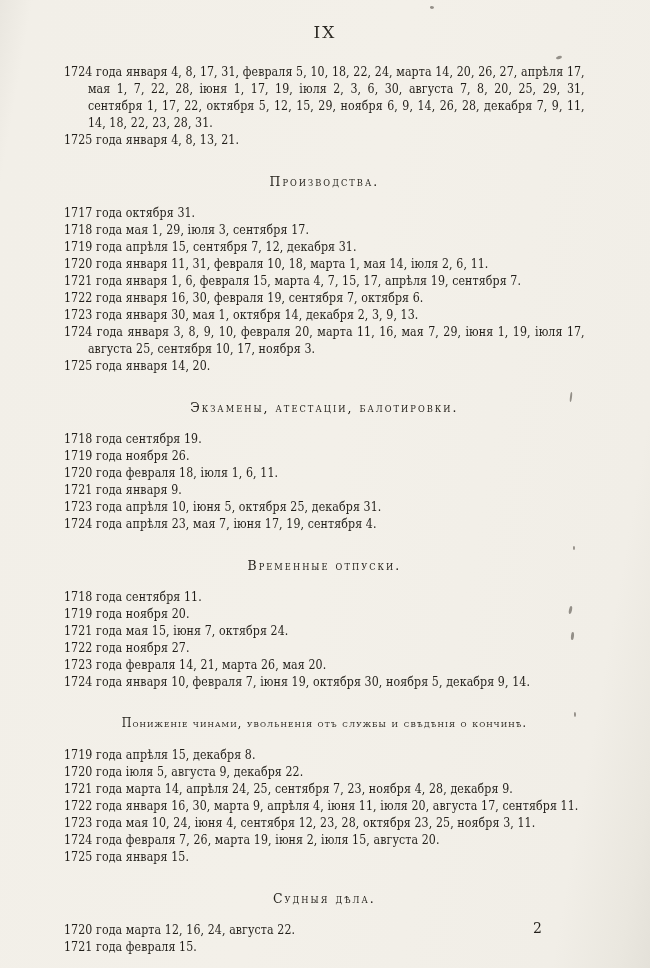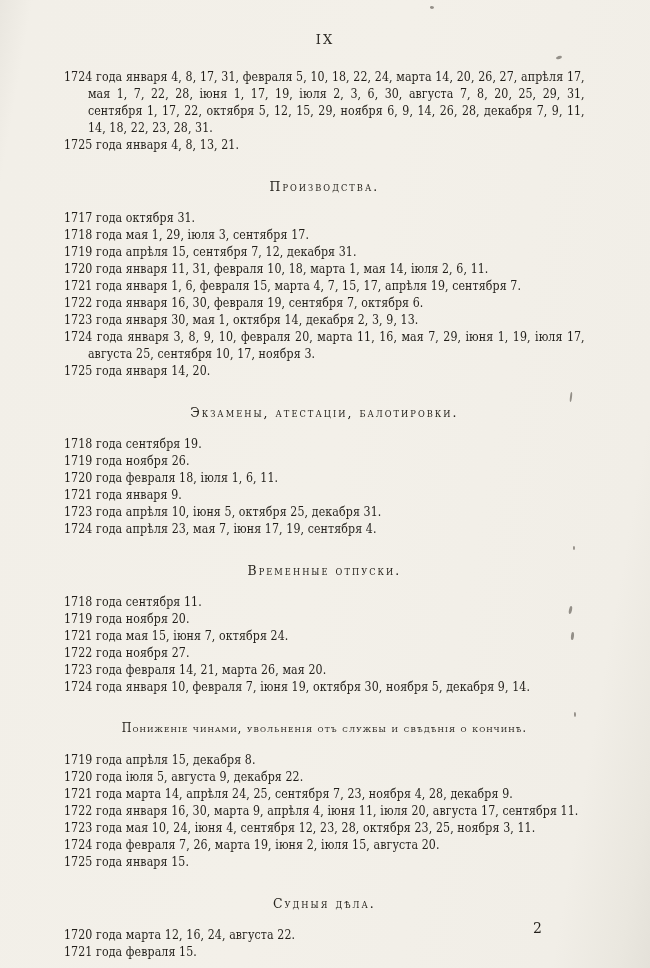--- a/index.html
+++ b/index.html
@@ -12,23 +12,23 @@
   .page {
     position: relative;
     width: 650px; height: 968px;
     background: linear-gradient(100deg,
       #e9e6df 0%, #f2efe8 4%, #f3f0e9 50%,
       #f1eee7 88%, #eae7df 96%, #e4e1d9 100%);
     color: #27241f;
     overflow: hidden;
   }
   .running-head {
-    padding-top: 32px;
+    padding-top: 22px;
     text-align: center;
-    font-size: 13px;
+    font-size: 17px;
     letter-spacing: 2px;
     color: #2d2a24;
   }
   .content {
     margin: 22px 0 0 64px;
     width: 566px;
     transform: scaleX(0.92);
     transform-origin: left top;
     font-size: 12px;
     line-height: 17px;

